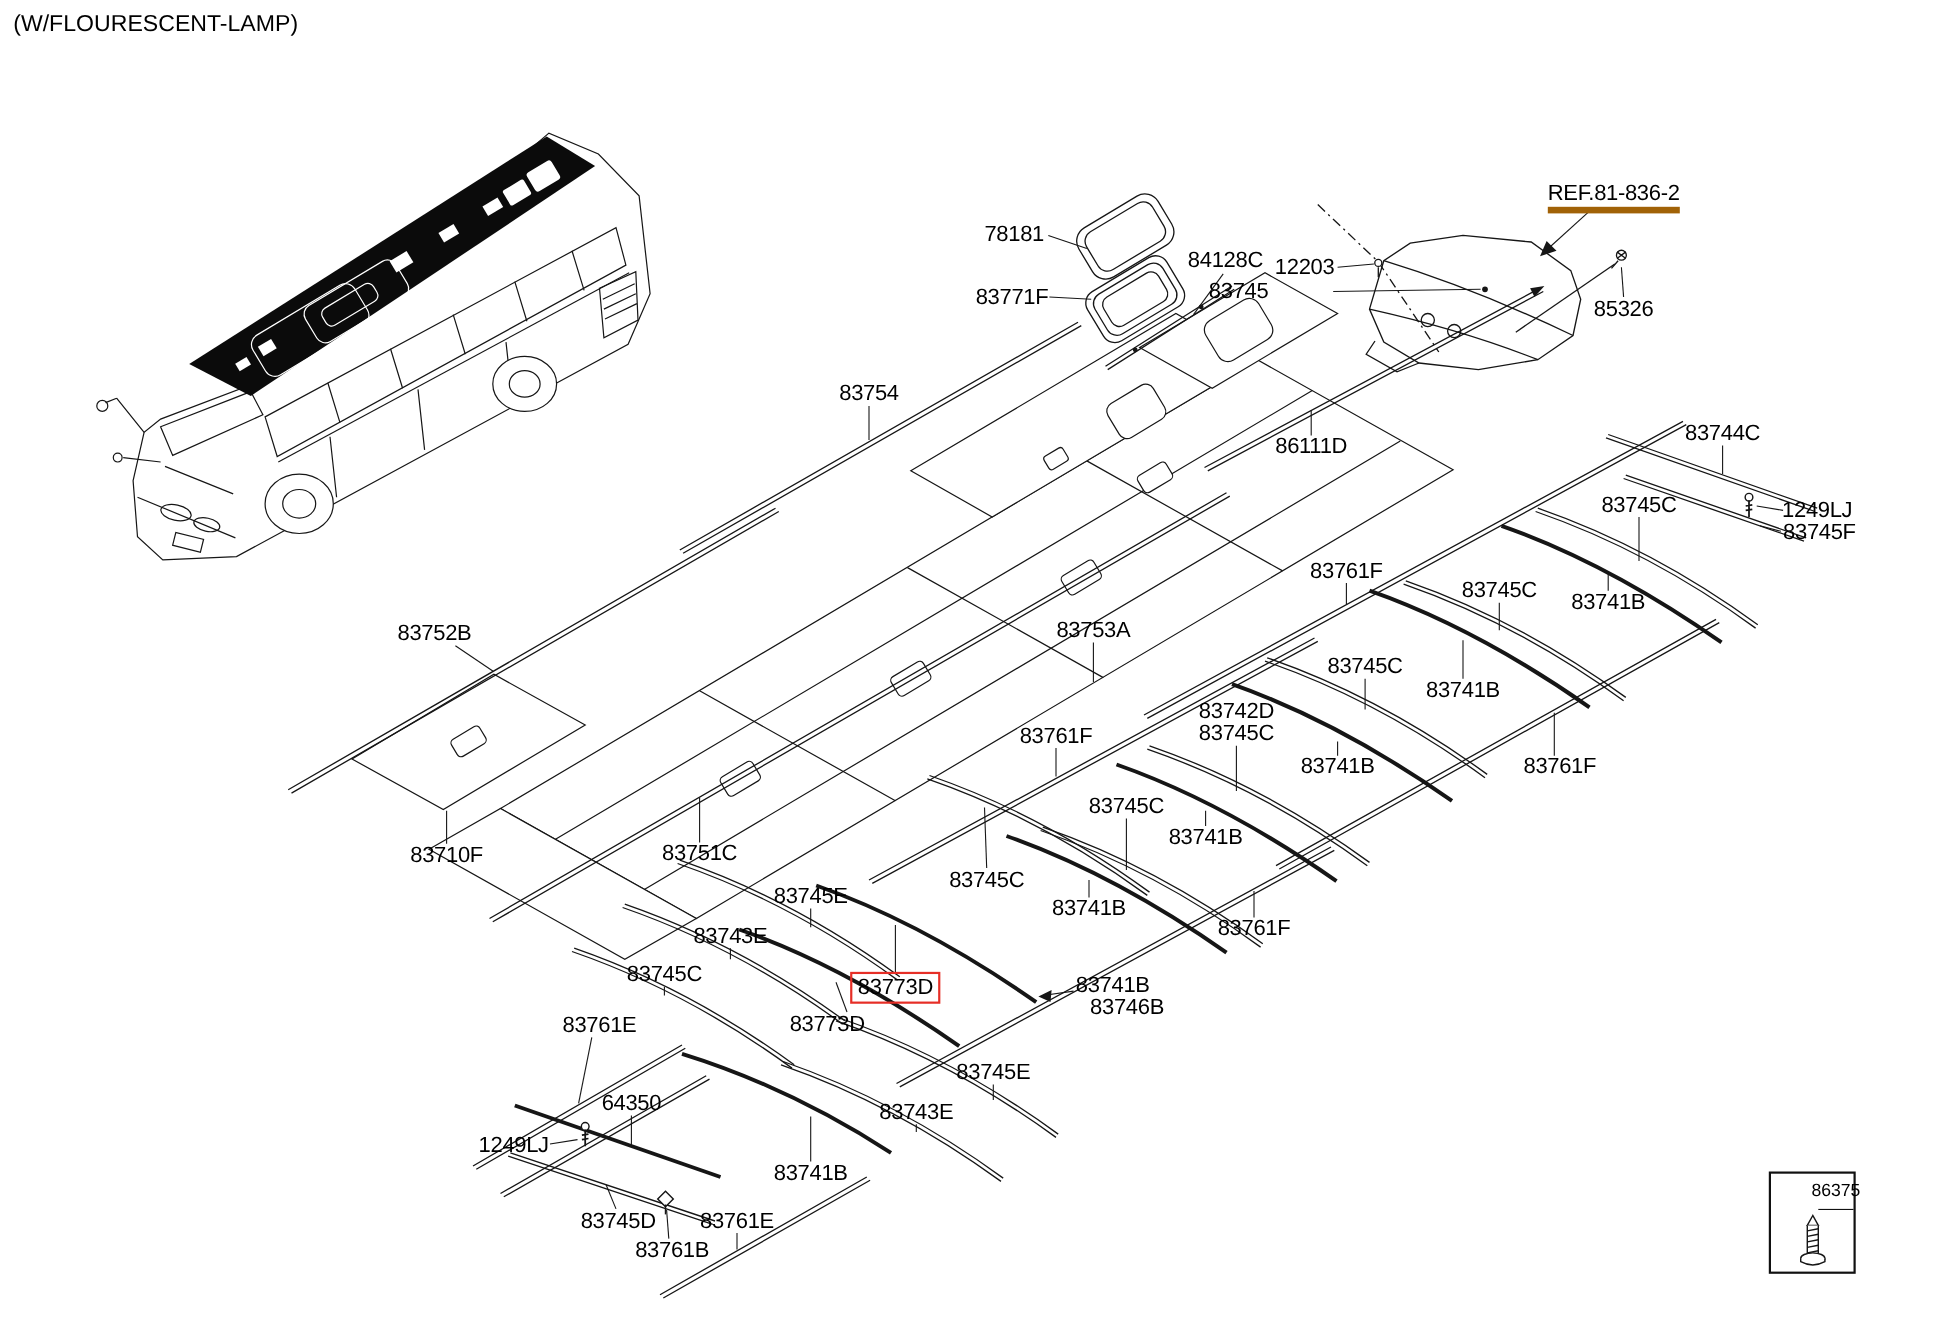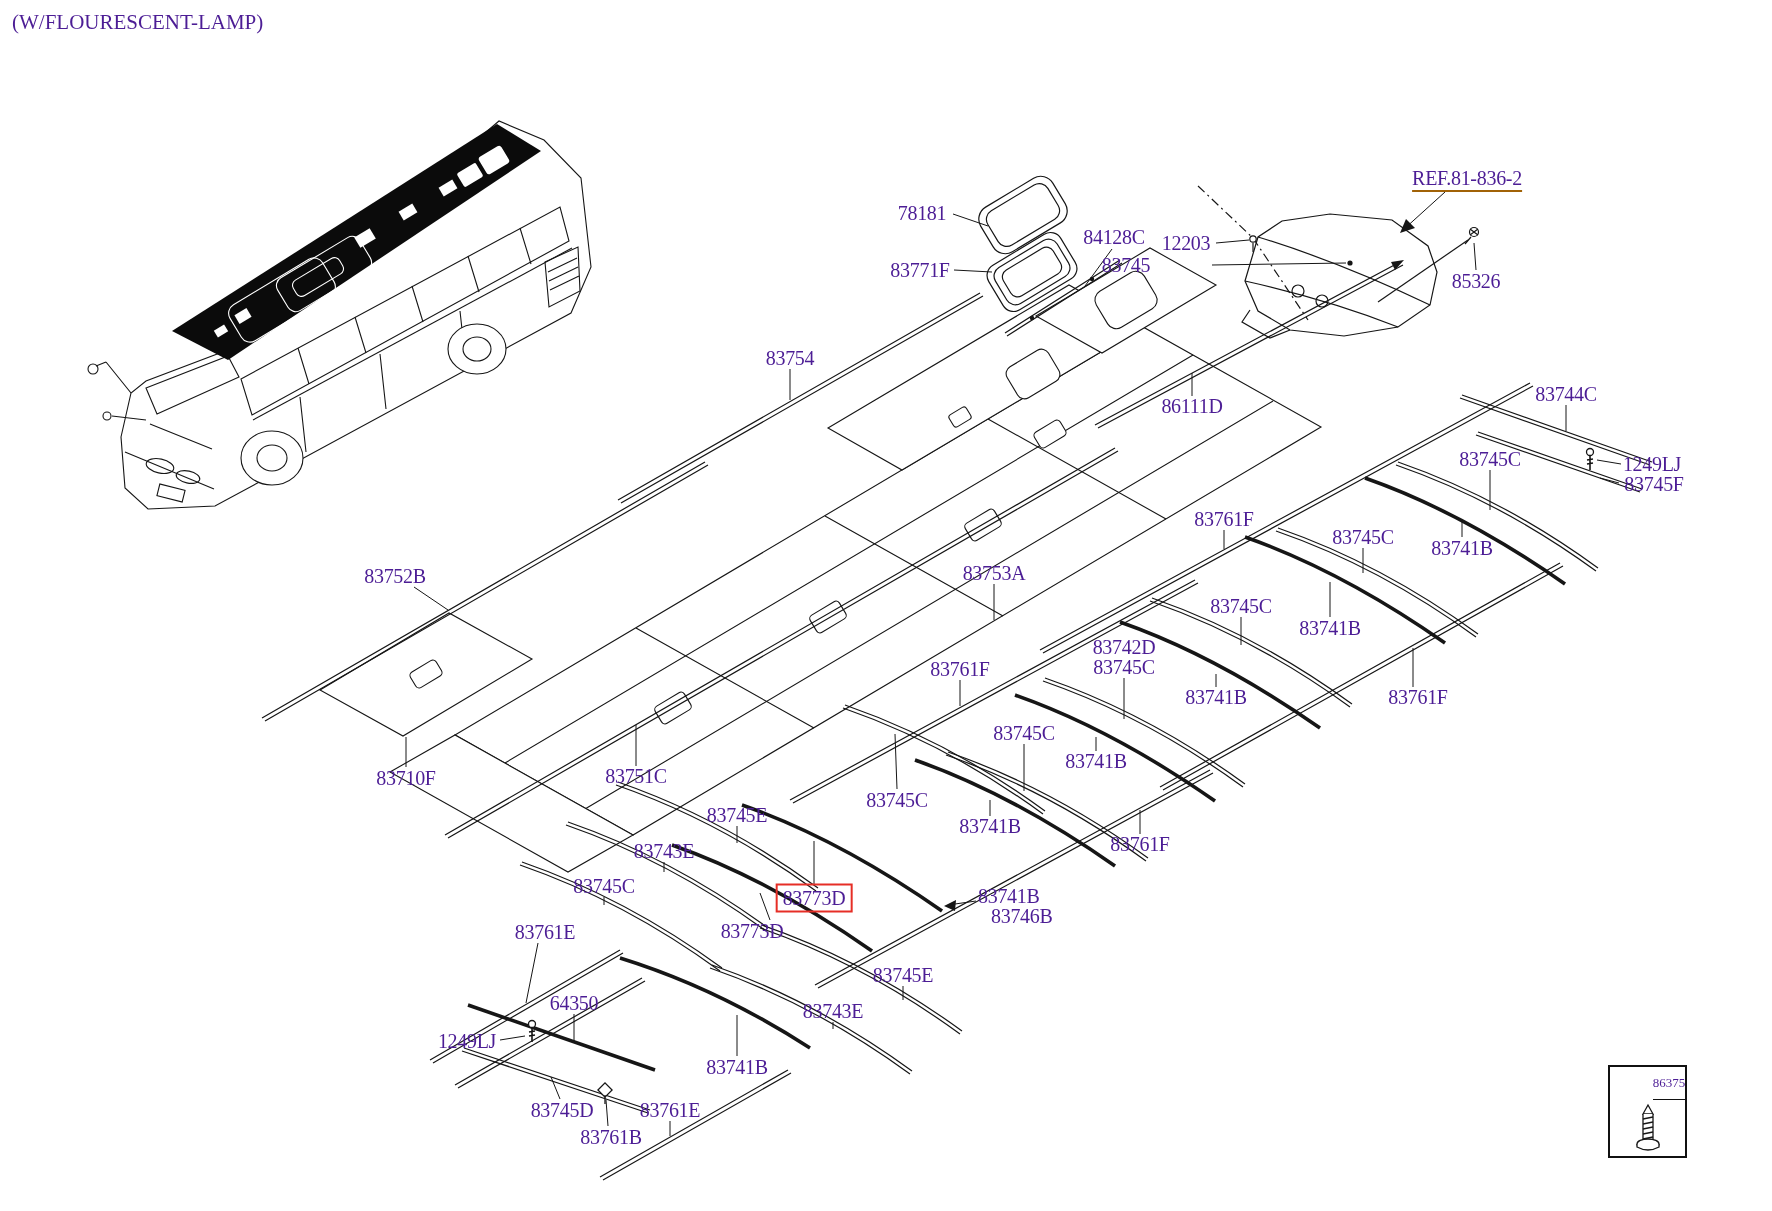--- a/index.html
+++ b/index.html
@@ -1,29 +1,29 @@
 <!DOCTYPE html>
 <html><head>
 <meta charset="utf-8">
 <style>
   html,body{margin:0;padding:0;background:#fff;}
   .canvas{position:relative;width:1772px;height:1211px;background:#fff;overflow:hidden;
-          font-family:Liberation Serif, serif;color:#4c1d95;}
+          font-family:Liberation Sans, sans-serif;color:#000000;}
   .canvas svg.art{position:absolute;left:0;top:0;}
   .title{position:absolute;left:12px;top:10px;font-size:21px;letter-spacing:0;white-space:nowrap;}
   #labels-layer{position:absolute;left:0;top:0;width:100%;height:100%;}
   .part-label{position:absolute;transform:translate(-50%,-50%);font-size:20px;line-height:1;
               letter-spacing:-0.3px;white-space:nowrap;}
   .part-label.align-left{transform:translate(0,-50%);}
   .part-label.boxed{border:2px solid #e62e26;padding:2px 5px 3px;}
-  .part-label.underlined{border-bottom:2px solid #a16207;padding-bottom:2px;}
+  .part-label.underlined{border-bottom:6px solid #a16207;padding-bottom:2px;}
   .legend{position:absolute;left:1608px;top:1065px;width:79px;height:93px;border:2px solid #111;
           box-sizing:border-box;display:flex;flex-direction:column;}
   .legend-head{height:32px;border-bottom:1.5px solid #111;display:flex;align-items:center;
-               justify-content:center;font-size:13px;margin-left:43px;}
+               justify-content:center;font-size:16px;margin-left:43px;}
   .legend-body{flex:1;display:flex;align-items:center;justify-content:center;}
 </style>
 </head>
 <body>
 
 <div class="canvas">
 
   <svg class="art" width="1772" height="1211" viewBox="0 0 1772 1211">
 
     <g stroke="#161616" fill="none" stroke-width="1.1">

